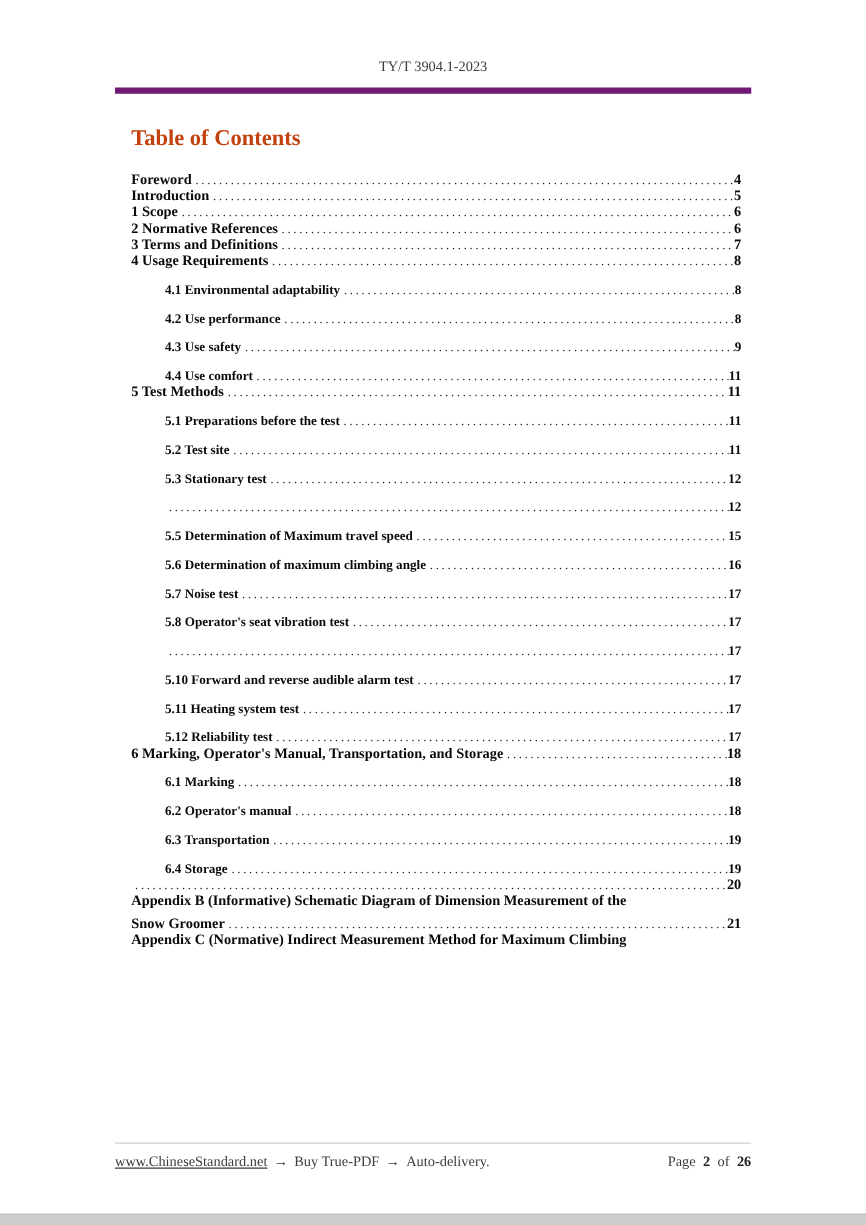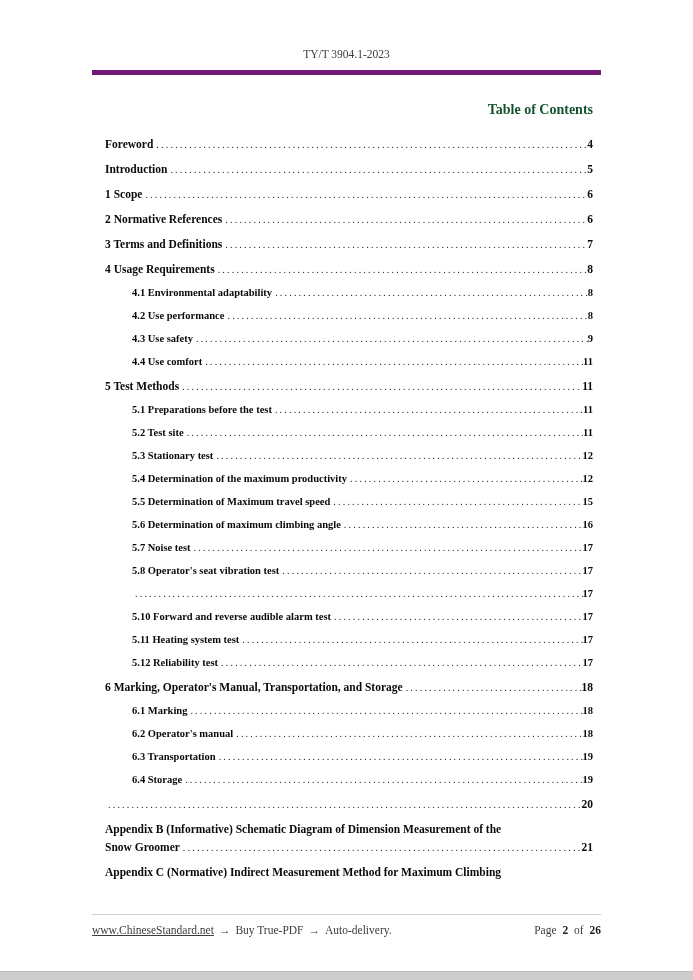--- a/index.html
+++ b/index.html
@@ -14,31 +14,31 @@
     position: absolute; top: 48px; left: 92px; right: 92px;
     text-align: center;
     font-size: 11.5px; color: #3c3c3c;
     padding-bottom: 10px;
     border-bottom: 5px solid #701a75;
   }
   .content {
     position: absolute; top: 100px; left: 105px; right: 100px;
   }
   .page-title {
-    text-align: right;
-    font-size: 14px; font-weight: bold; color: #14532d;
+    text-align: left;
+    font-size: 18px; font-weight: bold; color: #c2410c;
     line-height: 20px;
     margin-bottom: 18px;
   }
   .toc-row {
     display: flex; align-items: baseline;
     font-weight: bold;
     line-height: 13px;
   }
-  .toc-row.lvl0 { font-size: 11.5px; margin-top: 12px; }
+  .toc-row.lvl0 { font-size: 11.5px; }
   .toc-row.lvl1 { font-size: 10.5px; margin-top: 10px; margin-left: 27px; }
   .toc-row.cont  { margin-top: 5px; }
   .toc-label { white-space: nowrap; }
   .toc-leader {
     flex: 1 1 auto; min-width: 0;
     overflow: hidden; white-space: nowrap;
     font-weight: normal;
     font-size: 10px; letter-spacing: 2.2px;
     color: #1a1a1a;
     padding: 0 2px 0 3px;
@@ -137,21 +137,20 @@
         <span class="toc-label">5.2 Test site</span>
         <span class="toc-leader">....................................................................................................................................................................................................................................................................</span>
         <span class="toc-page">11</span>
       </div>
       <div class="toc-row lvl1">
         <span class="toc-label">5.3 Stationary test</span>
         <span class="toc-leader">....................................................................................................................................................................................................................................................................</span>
         <span class="toc-page">12</span>
       </div>
       <div class="toc-row lvl1">
-        <span class="toc-label">5.4 Determination of the maximum productivity</span>
         <span class="toc-leader">....................................................................................................................................................................................................................................................................</span>
         <span class="toc-page">12</span>
       </div>
       <div class="toc-row lvl1">
         <span class="toc-label">5.5 Determination of Maximum travel speed</span>
         <span class="toc-leader">....................................................................................................................................................................................................................................................................</span>
         <span class="toc-page">15</span>
       </div>
       <div class="toc-row lvl1">
         <span class="toc-label">5.6 Determination of maximum climbing angle</span>

